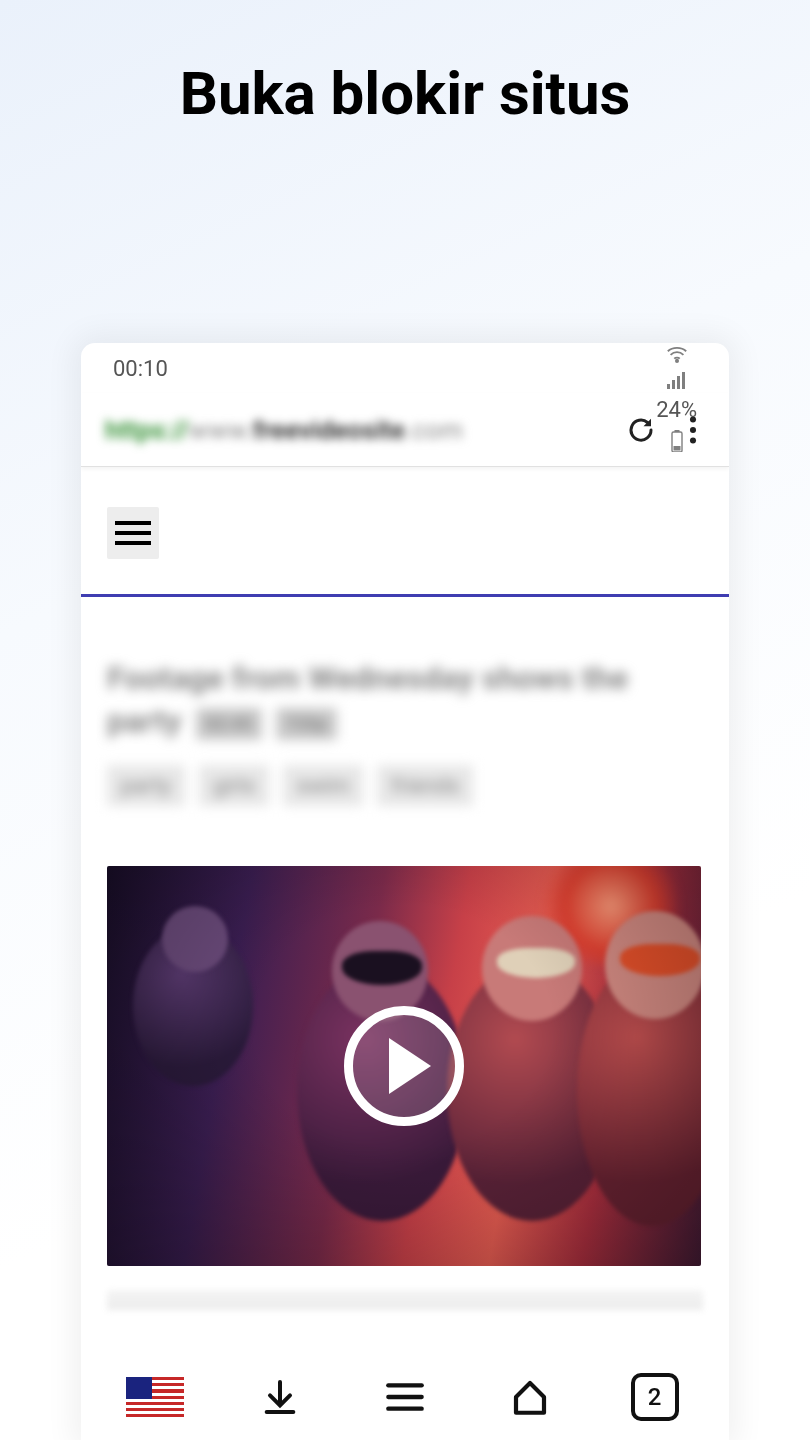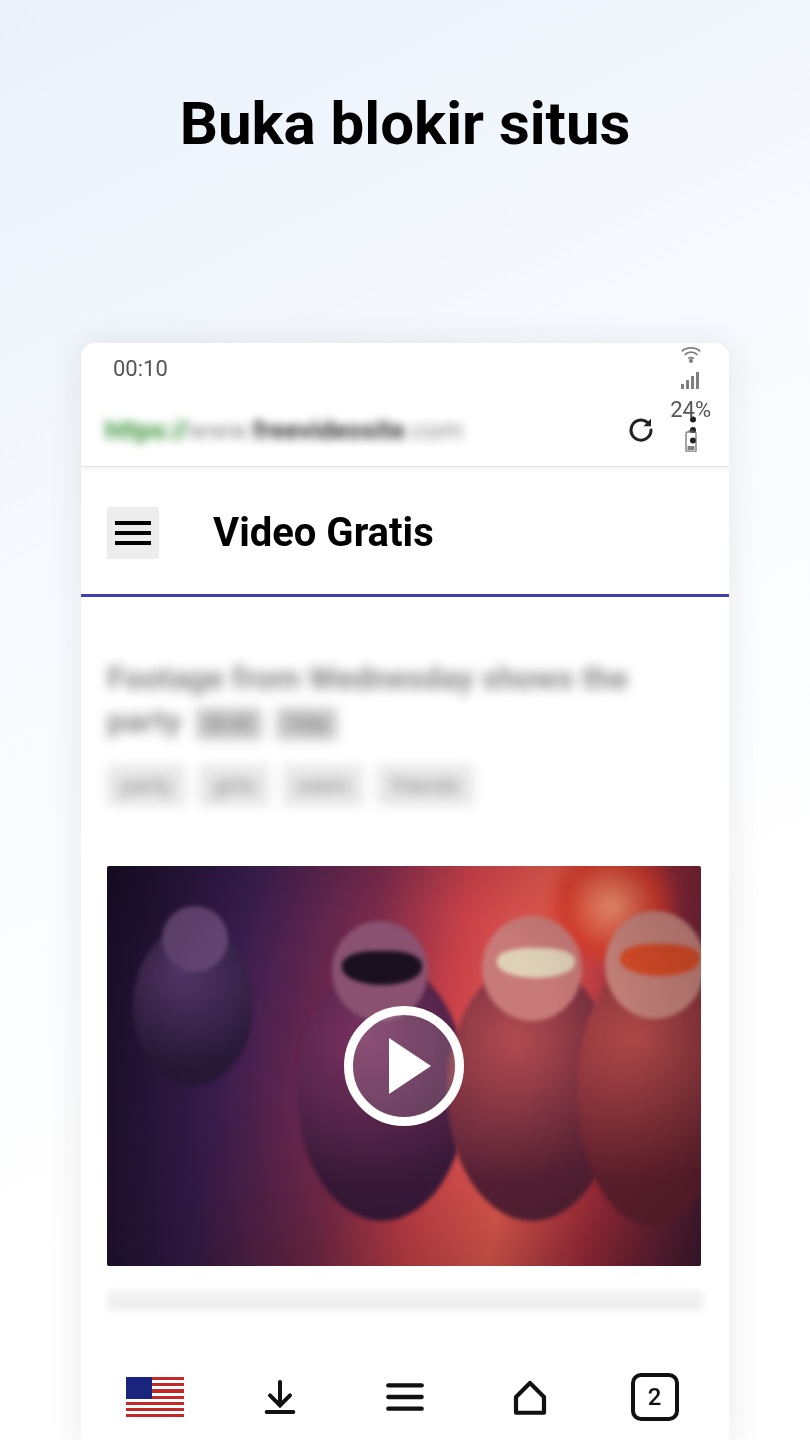--- a/index.html
+++ b/index.html
@@ -4,42 +4,42 @@
 <style>
   * { margin: 0; padding: 0; box-sizing: border-box; }
   html, body { width: 810px; height: 1440px; overflow: hidden; font-family: -apple-system, BlinkMacSystemFont, "Segoe UI", Roboto, Arial, sans-serif; }
   body { background: linear-gradient(155deg, #eaf1fb 0%, #f7fafe 35%, #ffffff 70%); }
 
   .page-title {
     text-align: center;
     font-size: 60px;
     font-weight: 700;
     color: #000;
-    padding-top: 88px;
+    padding-top: 58px;
   }
 
   .phone {
     position: absolute;
     left: 81px;
     top: 343px;
     width: 648px;
     height: 1097px;
     background: #fff;
     border-radius: 14px 14px 0 0;
     box-shadow: 0 0 30px 8px rgba(0,0,0,0.06);
     overflow: hidden;
   }
 
   
   .status-bar {
     height: 50px;
     display: flex;
     align-items: center;
     justify-content: space-between;
-    padding: 0 18px 0 32px;
+    padding: 0 32px 0 32px;
     font-size: 22px;
     color: #555;
   }
   .status-right { display: flex; align-items: center; gap: 8px; color:#555;flex-direction:column; }
   .status-icon { display: inline-flex; align-items: center; opacity: 0.75; }
 
   
   .address-bar {
     height: 74px;
     display: flex;
@@ -217,21 +217,20 @@
         </svg>
     </div>
   </div>
 
   <div class="site-header">
     <div class="hamburger">
       <span></span>
         <span></span>
         <span></span>
     </div>
-    <div class="site-title">Video Gratis</div>
   </div>
 
   <div class="content">
     <div class="headline">
       <span>Footage from Wednesday shows the party</span>
       <span class="inline-badge">02:45</span>
       <span class="inline-badge">720p</span>
     </div>
     <div class="tags">
       <span class="tag">party</span>

